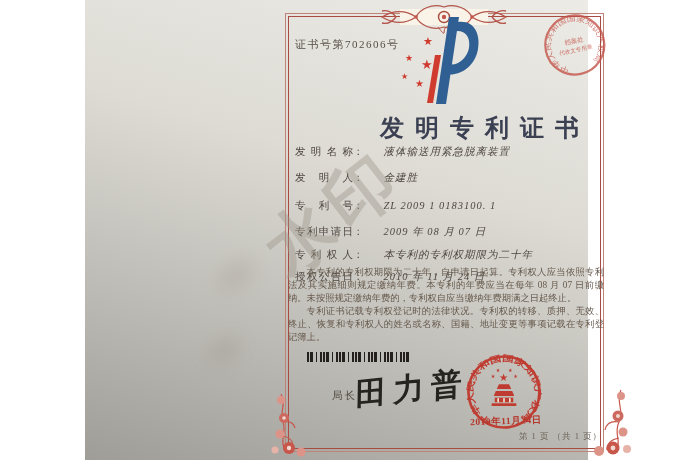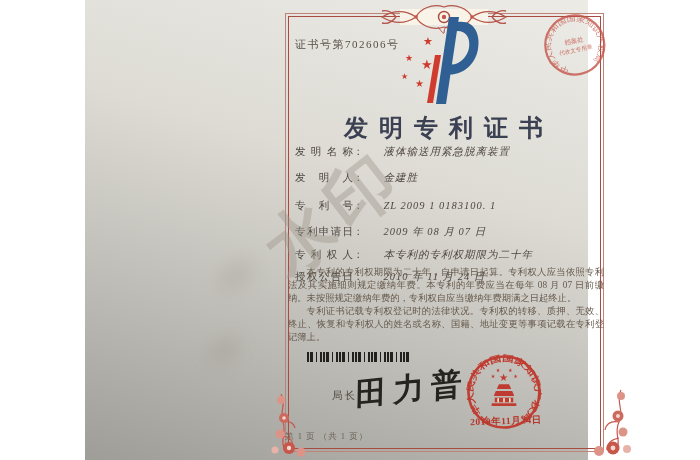--- a/index.html
+++ b/index.html
@@ -34,21 +34,21 @@
   }
   
   .certno{
     position:absolute;left:115px;top:37px;
     font-size:11px;letter-spacing:1.5px;color:#564f47;
   }
   .logo{position:absolute;left:217px;top:11px;width:84px;height:94px;}
   .title{
     position:absolute;left:105px;top:112px;width:317px;
     text-align:center;font-size:24px;font-weight:600;
-    letter-spacing:11px;text-indent:11px;color:#3b4153;
+    letter-spacing:11px;text-indent:11px;color:#3b4153;padding-left:36px;
   }
   
   .row{position:absolute;left:115px;font-size:10.5px;color:#4e473f;white-space:nowrap;}
   .flabel{display:inline-block;width:58px;text-align:justify;text-align-last:justify;margin-top:18px;}
   .fvalue{margin-left:20px;letter-spacing:1px;font-style:italic;}
   .r0{top:127px}.r1{top:153px}.r2{top:181px}.r3{top:207px}.r4{top:230px}.r5{top:252px}
   
   .bodytext{
     position:absolute;left:108px;top:266px;width:316px;
     font-size:9.3px;line-height:12.9px;color:#65594d;
@@ -62,21 +62,21 @@
       #23201d 0 2px,transparent 2px 3px,#23201d 3px 6px,transparent 6px 9px,
       #23201d 9px 10px,transparent 10px 13px,#23201d 13px 15px,transparent 15px 16px);
   }
   .director{position:absolute;left:152px;top:389px;font-size:10.5px;color:#4e473f;letter-spacing:2px;}
   .signature{
     position:absolute;left:175px;top:368px;
     font-size:31px;font-weight:600;letter-spacing:7px;color:#26241f;
     transform:rotate(-6deg) skewX(-7deg);
   }
   .footer{
-    position:absolute;left:105px;top:431px;width:317px;text-align:left;
+    position:absolute;left:105px;top:431px;width:317px;text-align:right;
     font-size:8.5px;letter-spacing:1px;color:#6a635a;
   }
   
   .receipt-stamp{position:absolute;left:362px;top:14px;width:66px;height:64px;opacity:.8;transform:rotate(-12deg);}
   .grant-seal{position:absolute;left:286px;top:354px;width:76px;height:76px;opacity:.93;}
   .seal-date{
     position:absolute;left:290px;top:415px;width:72px;
     font-size:9.5px;font-weight:700;color:#b5372c;letter-spacing:.5px;
     transform:rotate(-2deg);text-align:center;white-space:nowrap;
   }

